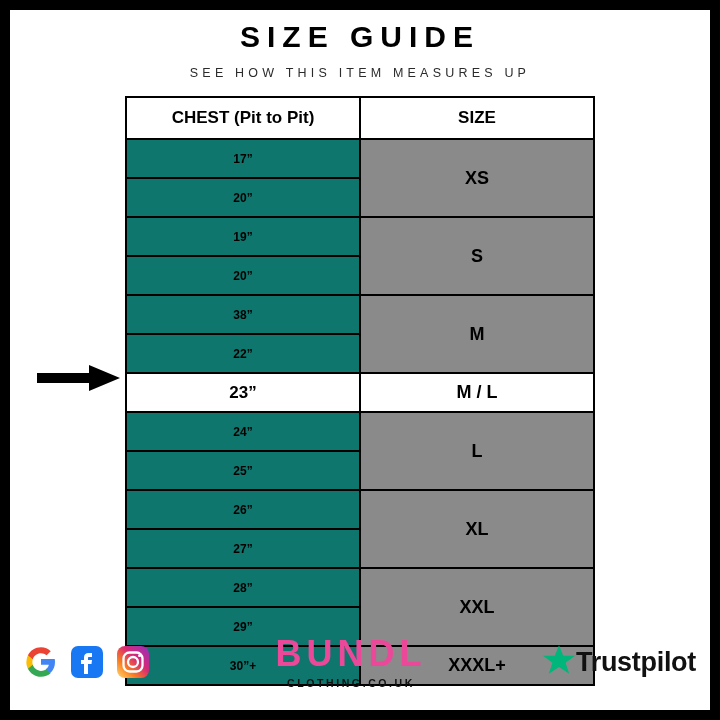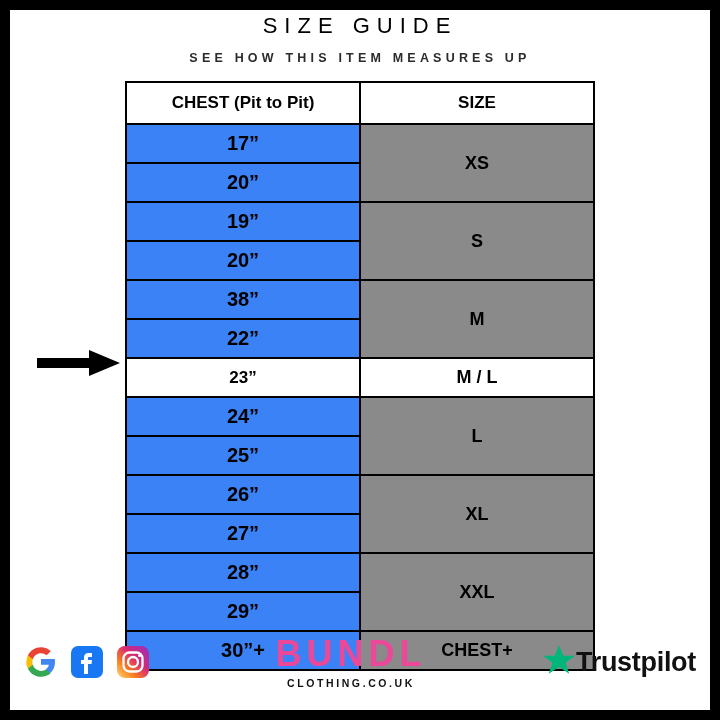--- a/index.html
+++ b/index.html
@@ -25,31 +25,31 @@
     position: relative;
     width: 100%;
     height: 100%;
     background: #ffffff;
     box-sizing: border-box;
     display: flex;
     flex-direction: column;
     align-items: center;
   }
   .title {
-    margin-top: 3px;
-    font-size: 22px;
-    font-weight: normal;
+    margin-top: 10px;
+    font-size: 30px;
+    font-weight: bold;
     letter-spacing: 7px;
     color: #000000;
     text-align: center;
   }
   .subtitle {
     margin-top: 12px;
     font-size: 12.5px;
-    font-weight: bold;
+    font-weight: normal;
     letter-spacing: 4.2px;
     color: #2b2b2b;
     text-align: center;
   }
   .table-wrap {
     position: relative;
     margin-top: 16px;
     width: 470px;
   }
   table.size-table {
@@ -64,22 +64,22 @@
     vertical-align: middle;
     font-weight: bold;
     color: #000000;
   }
   td.head {
     background: #ffffff;
     font-size: 17px;
     height: 38px;
   }
   td.chest {
-    background: #3b82f6;
-    font-size: 20px;
+    background: #0f766e;
+    font-size: 12px;
     height: 35px;
     width: 195px;
   }
   td.size {
     background: #8a8a8a;
     font-size: 18px;
   }
   tr.highlight td.chest,
   tr.highlight td.size {
     background: #ffffff;
@@ -223,21 +223,21 @@
           <tr>
             <td class="chest">28”</td>
             <td class="size" rowspan="2">XXL</td>
           </tr>
           <tr>
             <td class="chest">29”</td>
           </tr>
 
           <tr>
             <td class="chest">30”+</td>
-            <td class="size">CHEST+</td>
+            <td class="size">XXXL+</td>
           </tr>
         </tbody>
       </table>
     </div>
 
     <div class="footer">
 
       <div class="socials">
         <span class="social">
           <svg width="32" height="32" viewBox="0 0 48 48">

